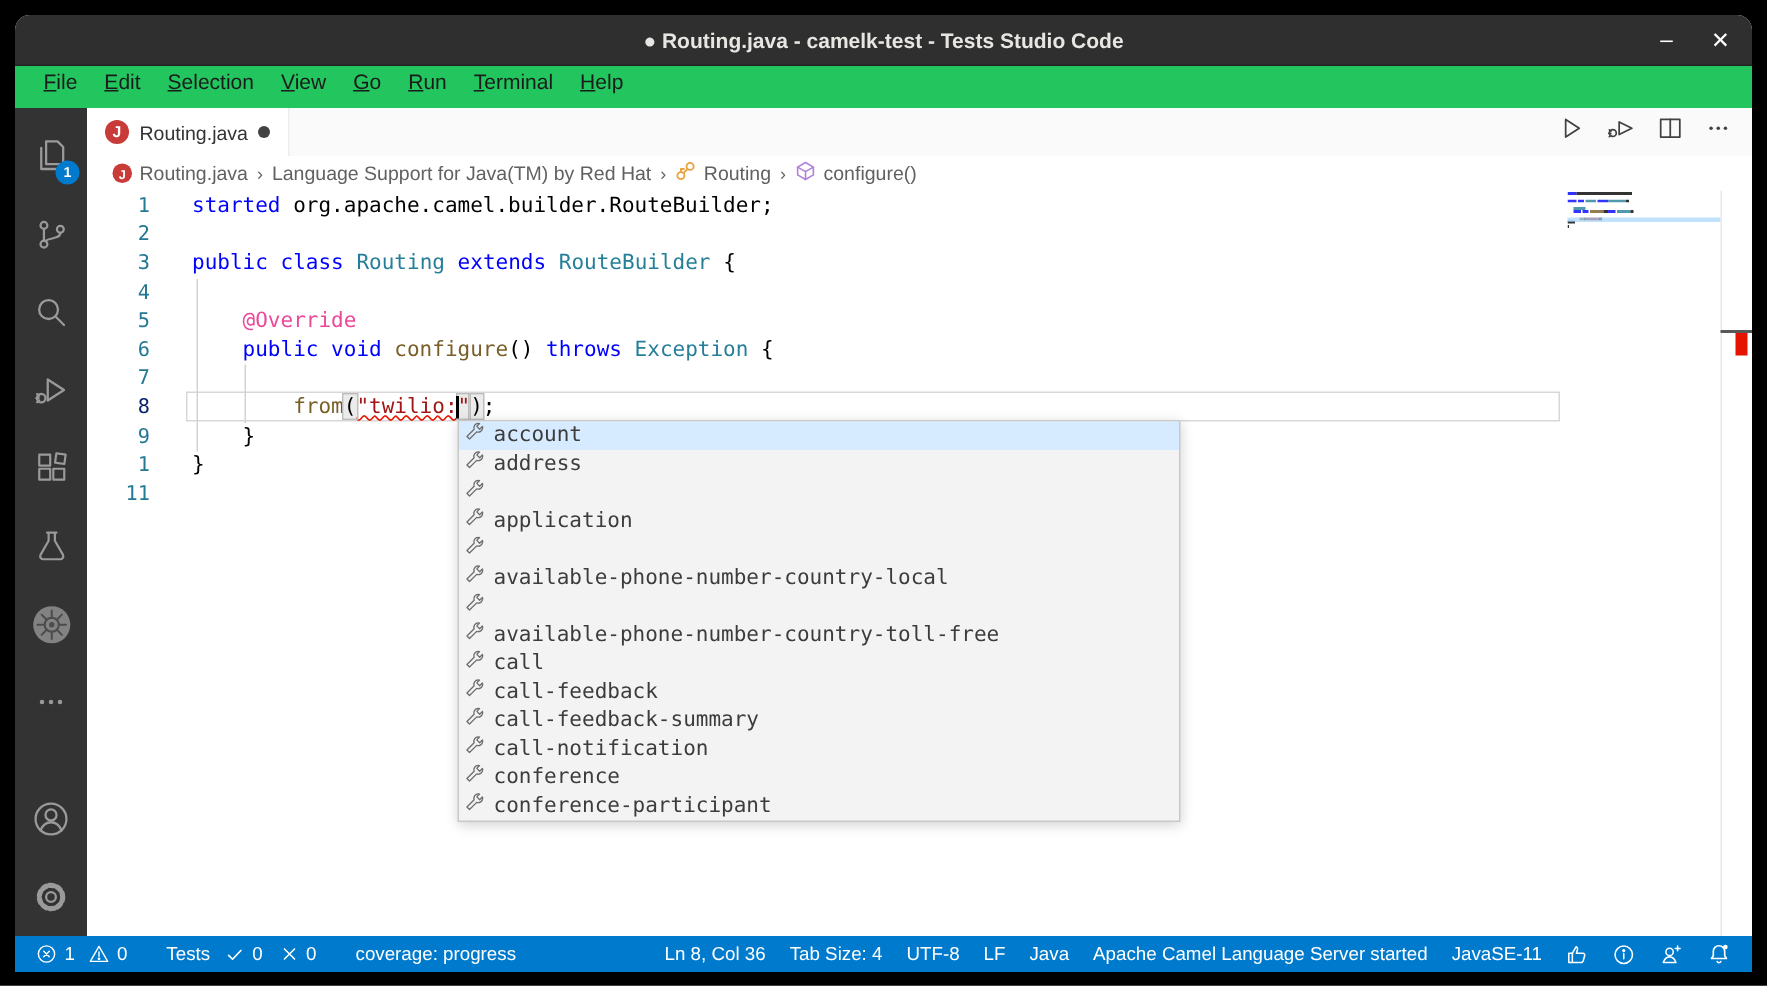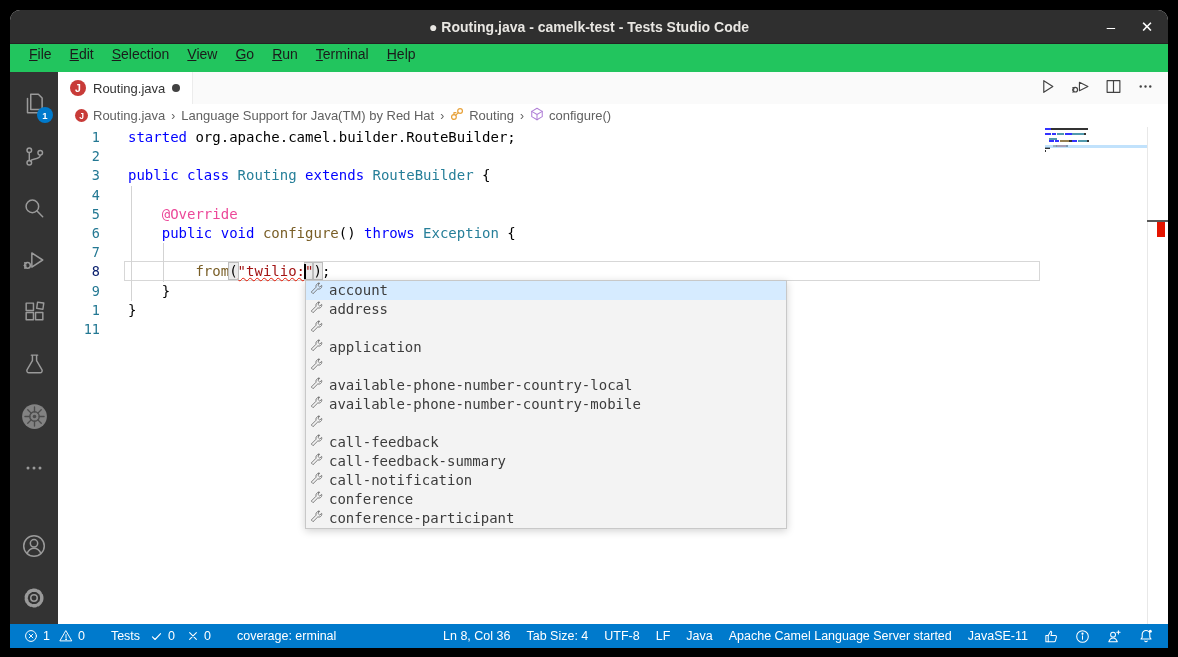--- a/index.html
+++ b/index.html
@@ -310,21 +310,21 @@
         <svg width="13" height="13" viewBox="0 0 16 16" fill="none" stroke="#fff" stroke-width="1.4" style="margin-left:5px">
           <path d="M3 8.5l3.2 3.2L13 4.5"></path>
         </svg>
         <span>0</span>
         <svg width="12" height="12" viewBox="0 0 16 16" fill="none" stroke="#fff" stroke-width="1.4" style="margin-left:7px">
           <path d="M3.5 3.5l9 9M12.5 3.5l-9 9"></path>
         </svg>
         <span>0</span>
       </div>
       <div class="sb-item" style="margin-left:10px">
-        <span>coverage: erminal</span>
+        <span>coverage: progress</span>
       </div>
     </div>
     <div class="sb-group">
       <div class="sb-item">
           <span>Ln 8, Col 36</span>
         </div>
       <div class="sb-item">
           <span>Tab Size: 4</span>
         </div>
       <div class="sb-item">
@@ -387,24 +387,27 @@
           <path d="M10.8 1.5a3.6 3.6 0 0 0-3.3 4.9L1.6 12.3l2.1 2.1 5.9-5.9a3.6 3.6 0 0 0 4.9-3.3 3.6 3.6 0 0 0-.2-1.1L12 6.3 9.7 4l2.2-2.3a3.6 3.6 0 0 0-1.1-.2z"></path>
         </svg></span><span>application</span></div>
     <div class="suggest-row"><span><svg width="13" height="13" viewBox="0 0 16 16" fill="none" stroke="currentColor" stroke-width="1.1">
           <path d="M10.8 1.5a3.6 3.6 0 0 0-3.3 4.9L1.6 12.3l2.1 2.1 5.9-5.9a3.6 3.6 0 0 0 4.9-3.3 3.6 3.6 0 0 0-.2-1.1L12 6.3 9.7 4l2.2-2.3a3.6 3.6 0 0 0-1.1-.2z"></path>
         </svg></span></div>
     <div class="suggest-row"><span><svg width="13" height="13" viewBox="0 0 16 16" fill="none" stroke="currentColor" stroke-width="1.1">
           <path d="M10.8 1.5a3.6 3.6 0 0 0-3.3 4.9L1.6 12.3l2.1 2.1 5.9-5.9a3.6 3.6 0 0 0 4.9-3.3 3.6 3.6 0 0 0-.2-1.1L12 6.3 9.7 4l2.2-2.3a3.6 3.6 0 0 0-1.1-.2z"></path>
         </svg></span><span>available-phone-number-country-local</span></div>
     <div class="suggest-row"><span><svg width="13" height="13" viewBox="0 0 16 16" fill="none" stroke="currentColor" stroke-width="1.1">
           <path d="M10.8 1.5a3.6 3.6 0 0 0-3.3 4.9L1.6 12.3l2.1 2.1 5.9-5.9a3.6 3.6 0 0 0 4.9-3.3 3.6 3.6 0 0 0-.2-1.1L12 6.3 9.7 4l2.2-2.3a3.6 3.6 0 0 0-1.1-.2z"></path>
-        </svg></span><span>available-phone-number-country-mobile</span></div>
-    <div class="suggest-row"><span><svg width="13" height="13" viewBox="0 0 16 16" fill="none" stroke="currentColor" stroke-width="1.1">
-          <path d="M10.8 1.5a3.6 3.6 0 0 0-3.3 4.9L1.6 12.3l2.1 2.1 5.9-5.9a3.6 3.6 0 0 0 4.9-3.3 3.6 3.6 0 0 0-.2-1.1L12 6.3 9.7 4l2.2-2.3a3.6 3.6 0 0 0-1.1-.2z"></path>
         </svg></span></div>
+    <div class="suggest-row"><span><svg width="13" height="13" viewBox="0 0 16 16" fill="none" stroke="currentColor" stroke-width="1.1">
+          <path d="M10.8 1.5a3.6 3.6 0 0 0-3.3 4.9L1.6 12.3l2.1 2.1 5.9-5.9a3.6 3.6 0 0 0 4.9-3.3 3.6 3.6 0 0 0-.2-1.1L12 6.3 9.7 4l2.2-2.3a3.6 3.6 0 0 0-1.1-.2z"></path>
+        </svg></span><span>available-phone-number-country-toll-free</span></div>
+    <div class="suggest-row"><span><svg width="13" height="13" viewBox="0 0 16 16" fill="none" stroke="currentColor" stroke-width="1.1">
+          <path d="M10.8 1.5a3.6 3.6 0 0 0-3.3 4.9L1.6 12.3l2.1 2.1 5.9-5.9a3.6 3.6 0 0 0 4.9-3.3 3.6 3.6 0 0 0-.2-1.1L12 6.3 9.7 4l2.2-2.3a3.6 3.6 0 0 0-1.1-.2z"></path>
+        </svg></span><span>call</span></div>
     <div class="suggest-row"><span><svg width="13" height="13" viewBox="0 0 16 16" fill="none" stroke="currentColor" stroke-width="1.1">
           <path d="M10.8 1.5a3.6 3.6 0 0 0-3.3 4.9L1.6 12.3l2.1 2.1 5.9-5.9a3.6 3.6 0 0 0 4.9-3.3 3.6 3.6 0 0 0-.2-1.1L12 6.3 9.7 4l2.2-2.3a3.6 3.6 0 0 0-1.1-.2z"></path>
         </svg></span><span>call-feedback</span></div>
     <div class="suggest-row"><span><svg width="13" height="13" viewBox="0 0 16 16" fill="none" stroke="currentColor" stroke-width="1.1">
           <path d="M10.8 1.5a3.6 3.6 0 0 0-3.3 4.9L1.6 12.3l2.1 2.1 5.9-5.9a3.6 3.6 0 0 0 4.9-3.3 3.6 3.6 0 0 0-.2-1.1L12 6.3 9.7 4l2.2-2.3a3.6 3.6 0 0 0-1.1-.2z"></path>
         </svg></span><span>call-feedback-summary</span></div>
     <div class="suggest-row"><span><svg width="13" height="13" viewBox="0 0 16 16" fill="none" stroke="currentColor" stroke-width="1.1">
           <path d="M10.8 1.5a3.6 3.6 0 0 0-3.3 4.9L1.6 12.3l2.1 2.1 5.9-5.9a3.6 3.6 0 0 0 4.9-3.3 3.6 3.6 0 0 0-.2-1.1L12 6.3 9.7 4l2.2-2.3a3.6 3.6 0 0 0-1.1-.2z"></path>
         </svg></span><span>call-notification</span></div>
     <div class="suggest-row"><span><svg width="13" height="13" viewBox="0 0 16 16" fill="none" stroke="currentColor" stroke-width="1.1">

